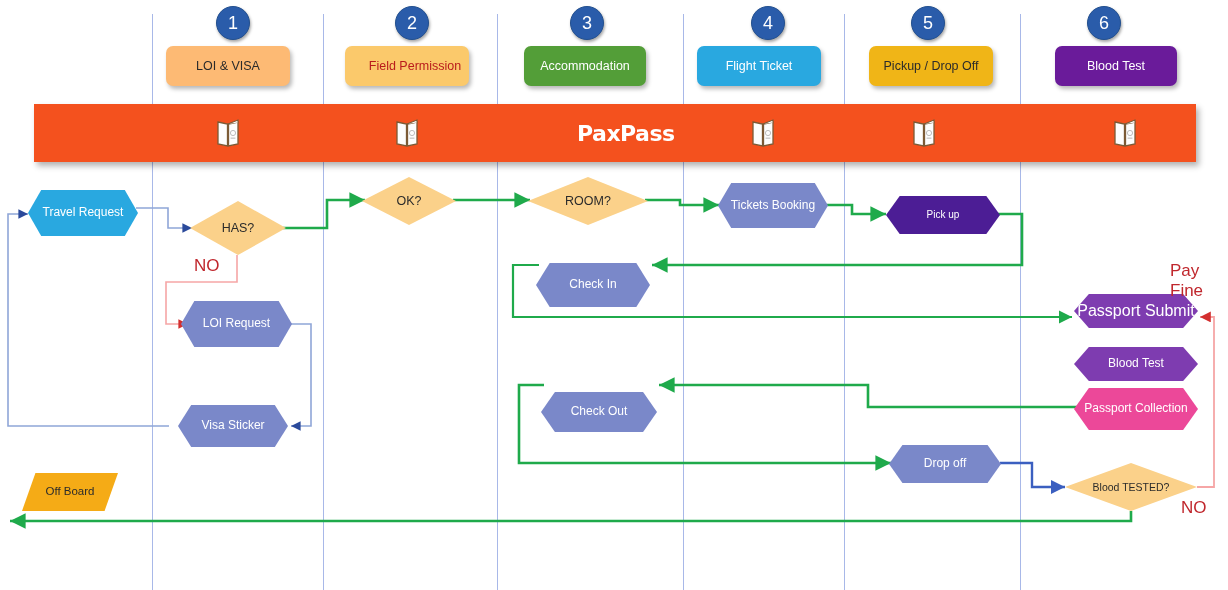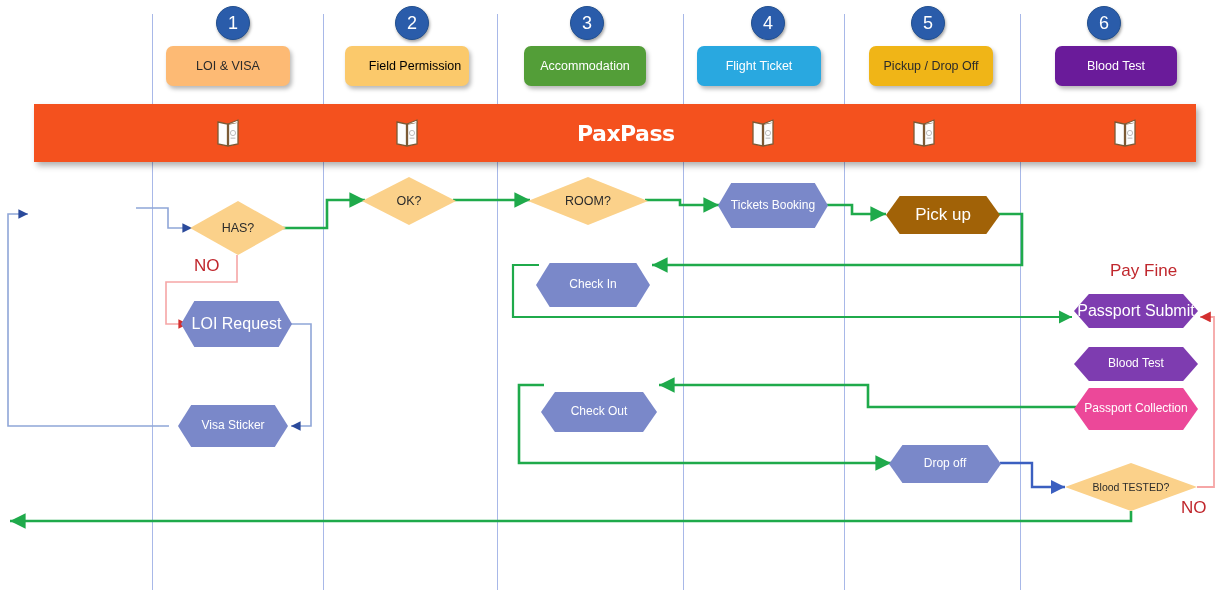--- a/index.html
+++ b/index.html
@@ -63,21 +63,21 @@
   <div class="divider" style="left:1020px;height:576px;"></div>
 
   <div class="step-num" style="left:216px;top:6px;">1</div>
   <div class="step-num" style="left:395px;top:6px;">2</div>
   <div class="step-num" style="left:570px;top:6px;">3</div>
   <div class="step-num" style="left:751px;top:6px;">4</div>
   <div class="step-num" style="left:911px;top:6px;">5</div>
   <div class="step-num" style="left:1087px;top:6px;">6</div>
 
   <div class="step-box" style="left:166px;top:46px;width:124px;background:#fdba74;color:#2b2b2b;">LOI &amp; VISA</div>
-  <div class="step-box" style="left:345px;top:46px;width:124px;background:#fbc96b;color:#000000;padding-left:22px;">Field Permission</div>
+  <div class="step-box" style="left:345px;top:46px;width:124px;background:#fbc96b;color:#b91c1c;padding-left:22px;">Field Permission</div>
   <div class="step-box" style="left:524px;top:46px;width:122px;background:#539e38;color:#ffffff;">Accommodation</div>
   <div class="step-box" style="left:697px;top:46px;width:124px;background:#29a8e0;color:#ffffff;">Flight Ticket</div>
   <div class="step-box" style="left:869px;top:46px;width:124px;background:#f0b517;color:#2b2b2b;">Pickup / Drop Off</div>
   <div class="step-box" style="left:1055px;top:46px;width:122px;background:#6a1b9a;color:#ffffff;">Blood Test</div>
 
   <div id="paxpass-banner"></div>
   <div id="paxpass-title" style="left:577px;top:121px;">PaxPass</div>
 
   <svg class="passport-icon" style="left:216px;top:118px;" viewBox="0 0 24 30">
     <path d="M2 4 L11.5 6 L11.5 28 L2 26 Z" fill="#fdfdfd" stroke="#7b5a36" stroke-width="1.3"></path>
@@ -155,47 +155,49 @@
 
     <path d="M544,385 L519,385 L519,463 L891,463" fill="none" stroke="#1faa4b" stroke-width="2.6" marker-end="url(#ag)"></path>
 
     <path d="M1131,511 L1131,521 L10,521" fill="none" stroke="#1faa4b" stroke-width="2.6" marker-end="url(#ag)"></path>
 
     <path d="M1000,463 L1032,463 L1032,487 L1065,487" fill="none" stroke="#3b5fc0" stroke-width="2.4" marker-end="url(#abs)"></path>
 
     <path d="M1197,487 L1214,487 L1214,317 L1200,317" fill="none" stroke="#f6a6a6" stroke-width="1.8" marker-end="url(#ar)"></path>
   </svg>
 
+  <div class="node hexnode" style="left:28px;top:190px;width:110px;height:46px;background:#29a8e0;color:#fff;font-size:12px;">Travel Request</div>
 
   <div class="node diamond" style="left:190px;top:201px;width:96px;height:54px;background:#fbd18a;color:#2b2b2b;font-size:12.5px;">HAS?</div>
 
-  <div class="node hexnode" style="left:181px;top:301px;width:111px;height:46px;background:#7a88c9;color:#fff;font-size:16px;">LOI Request</div>
+  <div class="node hexnode" style="left:181px;top:301px;width:111px;height:46px;background:#7a88c9;color:#fff;font-size:12px;">LOI Request</div>
 
   <div class="node hexnode" style="left:178px;top:405px;width:110px;height:42px;background:#7a88c9;color:#fff;font-size:12px;">Visa Sticker</div>
 
   <div class="node diamond" style="left:362px;top:177px;width:94px;height:48px;background:#fbd18a;color:#2b2b2b;font-size:12.5px;">OK?</div>
 
   <div class="node diamond" style="left:528px;top:177px;width:120px;height:48px;background:#fbd18a;color:#2b2b2b;font-size:12.5px;">ROOM?</div>
 
   <div class="node hexnode" style="left:536px;top:243px;width:114px;height:44px;background:#7a88c9;color:#fff;font-size:12px;margin-top:20px;">Check In</div>
 
   <div class="node hexnode" style="left:541px;top:365px;width:116px;height:40px;background:#7a88c9;color:#fff;font-size:12px;margin-top:27px;">Check Out</div>
 
   <div class="node hexnode" style="left:718px;top:183px;width:110px;height:45px;background:#7a88c9;color:#fff;font-size:12px;">Tickets Booking</div>
 
-  <div class="node hexnode" style="left:886px;top:196px;width:114px;height:38px;background:#a16207;color:#fff;font-size:17px;">Pick up</div>
+  <div class="node hexnode" style="left:886px;top:196px;width:114px;height:38px;background:#4c1d95;color:#fff;font-size:10px;">Pick up</div>
 
   <div class="node hexnode" style="left:889px;top:445px;width:112px;height:38px;background:#7a88c9;color:#fff;font-size:12px;">Drop off</div>
 
   <div class="node hexnode" style="left:1074px;top:294px;width:124px;height:34px;background:#7e3cb0;color:#fff;font-size:16px;">Passport Submit</div>
 
   <div class="node hexnode" style="left:1074px;top:347px;width:124px;height:34px;background:#7e3cb0;color:#fff;font-size:12px;">Blood Test</div>
 
   <div class="node hexnode" style="left:1074px;top:388px;width:124px;height:42px;background:#ec4899;color:#fff;font-size:12px;">Passport Collection</div>
 
   <div class="node diamond" style="left:1065px;top:463px;width:132px;height:48px;background:#fbd18a;color:#2b2b2b;font-size:10.5px;">Blood TESTED?</div>
 
+  <div class="node parallelogram" style="left:22px;top:473px;width:96px;height:38px;background:#f5ab16;color:#2b2b2b;font-size:11.5px;">Off Board</div>
 
   <div class="lbl" style="left:194px;top:256px;">NO</div>
-  <div class="lbl" style="left:1094px;top:261px;padding-left:16px;">Pay Fine</div>
+  <div class="lbl" style="left:1154px;top:261px;padding-left:16px;">Pay Fine</div>
   <div class="lbl" style="left:1181px;top:498px;">NO</div>
 
 </div>
 
 </body></html>

